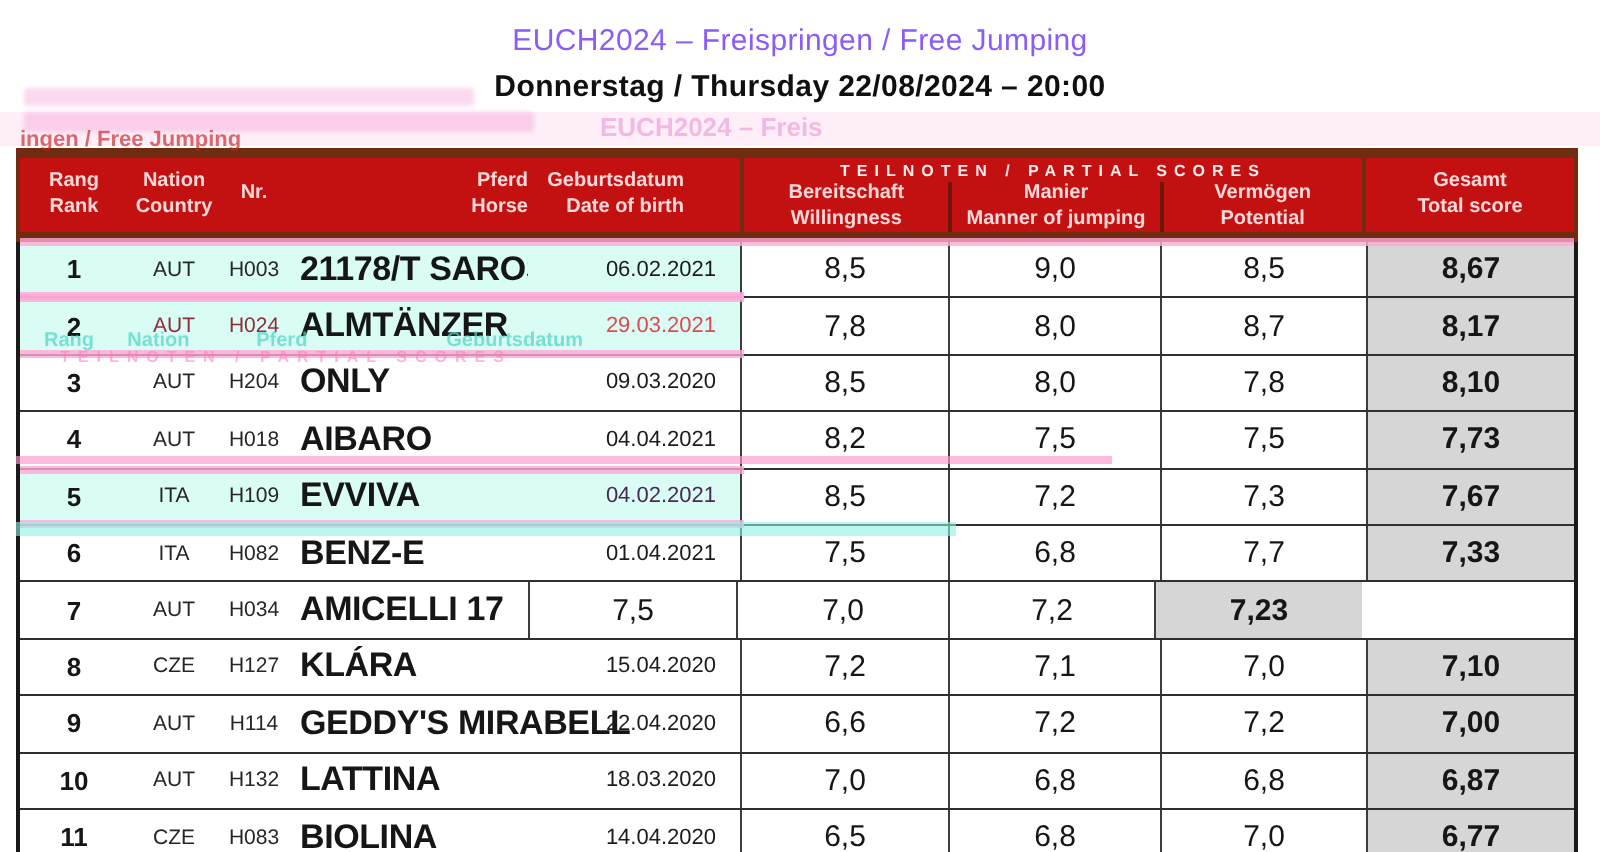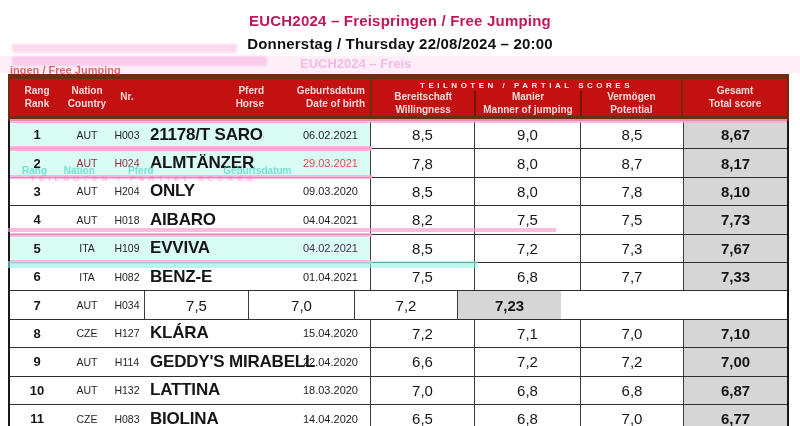--- a/index.html
+++ b/index.html
@@ -4,21 +4,21 @@
 <style>
   html,body{margin:0;padding:0;}
   body{
     width:800px;height:426px;overflow:hidden;position:relative;
     background:#ffffff;
     font-family:"Liberation Sans","DejaVu Sans",sans-serif;
     -webkit-font-smoothing:antialiased;
   }
   
   .titles{position:absolute;top:12px;left:0;width:800px;text-align:center;z-index:5;}
-  .title-1{font-size:15px;font-weight:700;color:#be185d;letter-spacing:.2px;}
+  .title-1{font-size:15px;font-weight:400;color:#8b5cf6;letter-spacing:.2px;}
   .title-2{font-size:15px;font-weight:700;color:#101010;margin-top:6px;letter-spacing:.2px;}
 
   
   .artifact{position:absolute;pointer-events:none;z-index:4;white-space:pre;overflow:hidden;}
   .a-band{left:0;top:56px;width:800px;height:17px;background:#fdeef8;z-index:1;}
   .a-bar1{left:12px;top:44px;width:225px;height:9px;background:#fbd9ef;filter:blur(1px);border-radius:2px;}
   .a-bar2{left:12px;top:56px;width:255px;height:10px;background:#f9cdea;filter:blur(1px);border-radius:2px;}
   .a-euch{left:300px;top:56px;width:240px;font-size:13px;font-weight:700;color:#f4b9e2;}
   .a-redghost{left:10px;top:64px;width:250px;font-size:11px;font-weight:700;color:rgba(198,30,30,.65);z-index:6;}
   .a-row2cyan{left:22px;top:165px;width:400px;font-size:10px;font-weight:700;color:rgba(75,214,196,.7);z-index:6;}
@@ -34,21 +34,21 @@
     display:flex;box-sizing:border-box;height:47px;
     background:#c31111;
     border:solid #702c10;border-width:5px 2px 5px 2px;
   }
   .hcell{display:flex;flex-direction:column;justify-content:center;align-items:center;
     font-size:10px;font-weight:700;color:#ffd9d9;line-height:1.25;box-sizing:border-box;}
   .h-rank{width:54px;}
   .h-nation{width:46px;}
   .h-nr{width:34px;}
   .h-horse{width:120px;align-items:flex-end;padding-left:6px;}
-  .h-dob{width:106px;align-items:flex-end;padding-right:5px;}
+  .h-dob{width:106px;align-items:flex-end;padding-right:28px;}
   .h-scores{width:313px;display:flex;flex-direction:column;box-sizing:border-box;
     border-left:2px solid #702c10;border-right:2px solid #702c10;}
   .h-strip{height:13px;display:flex;align-items:center;justify-content:center;
     font-size:8px;font-weight:700;letter-spacing:3.5px;color:#ffeaea;}
   .h-sub{flex:1;display:flex;}
   .h-sub .hcell{height:100%;}
   .h-will{width:103px;}
   .h-man{width:106px;border-left:2px solid rgba(95,25,8,.85);}
   .h-pot{width:102px;border-left:2px solid rgba(95,25,8,.85);box-sizing:border-box;}
   .h-total{width:104px;}
@@ -209,20 +209,21 @@
     <div class="cell c-dob">01.04.2021</div>
     <div class="cell c-will">7,5</div>
     <div class="cell c-man">6,8</div>
     <div class="cell c-pot">7,7</div>
     <div class="cell c-total">7,33</div>
   </div>
       <div class="row">
     <div class="cell c-rank">7</div>
     <div class="cell c-nation">AUT</div>
     <div class="cell c-nr">H034</div>
+    <div class="cell c-horse">AMICELLI 17</div>
     <div class="cell c-will">7,5</div>
     <div class="cell c-man">7,0</div>
     <div class="cell c-pot">7,2</div>
     <div class="cell c-total">7,23</div>
   </div>
       <div class="row">
     <div class="cell c-rank">8</div>
     <div class="cell c-nation">CZE</div>
     <div class="cell c-nr">H127</div>
     <div class="cell c-horse">KLÁRA</div>

